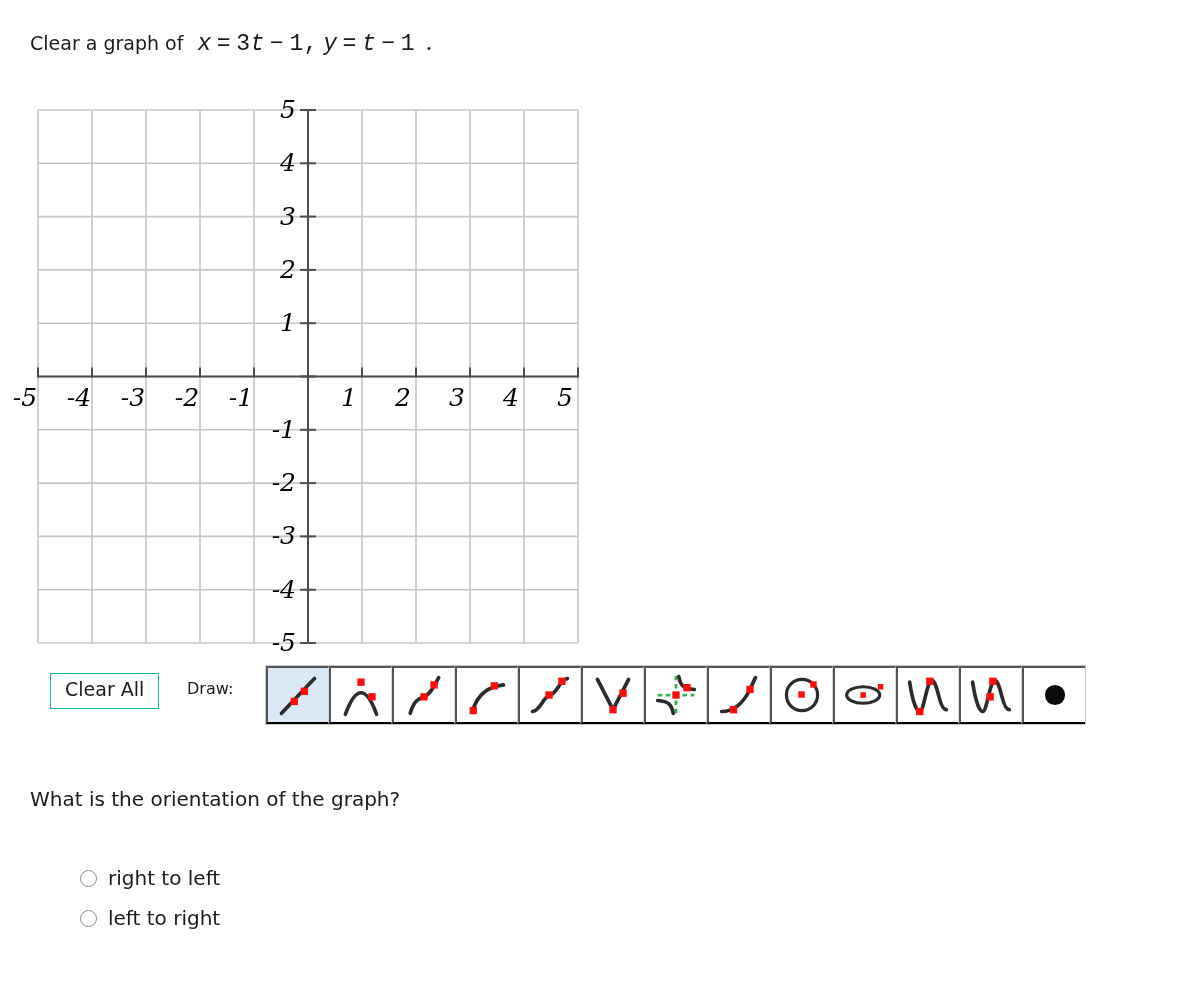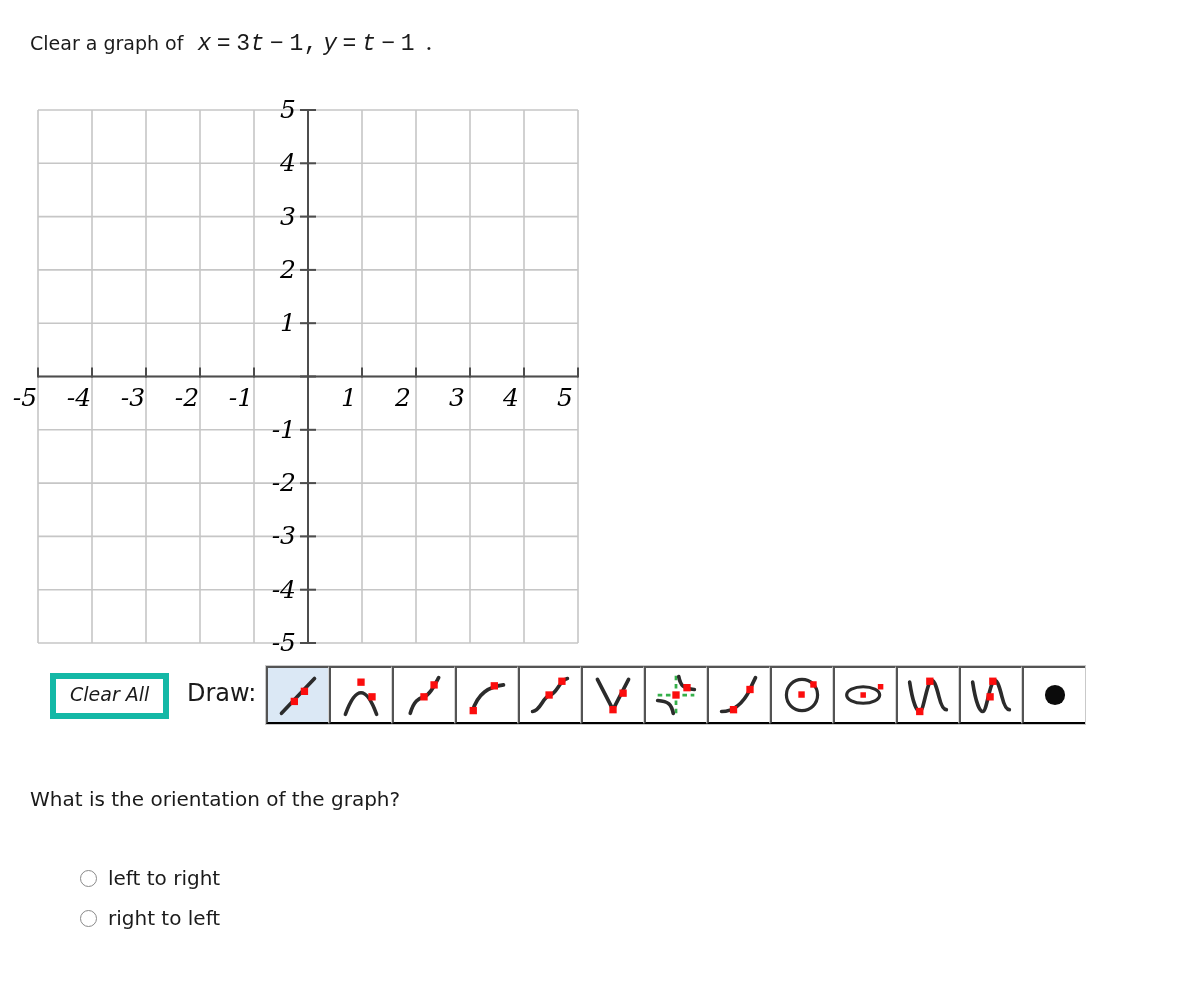--- a/index.html
+++ b/index.html
@@ -70,30 +70,29 @@
   }
   #clear-all-btn {
     position: absolute;
     left: 50px;
     top: 13px;
     padding: 5px 14px 7px 14px;
     font-family: "DejaVu Sans", sans-serif;
     font-size: 19px;
     color: #1a1a1a;
     background: #ffffff;
-    border: 6px solid #14b8a6;
+    border: 1px solid #14b8a6;
     line-height: 1.15;
     cursor: pointer;
-    font-style: italic;
   }
   #draw-label {
     position: absolute;
     left: 187px;
     top: 19px;
-    font-size: 24px;
+    font-size: 16px;
   }
   #tool-strip {
     position: absolute;
     left: 265px;
     top: 5px;
     height: 60px;
     display: flex;
     border: 1px solid #c9c9c9;
     background: #ffffff;
     box-sizing: border-box;
@@ -333,19 +332,19 @@
         </svg>
       </button>
     </div>
 </div>
 
 <div id="question">What is the orientation of the graph?</div>
 
 <div id="choices">
   <label class="choice">
     <span class="radio"></span>
-    <span class="choice-label">left to right</span>
+    <span class="choice-label">right to left</span>
   </label>
   <label class="choice">
     <span class="radio"></span>
-    <span class="choice-label">right to left</span>
+    <span class="choice-label">left to right</span>
   </label>
 </div>
 
 </body></html>

